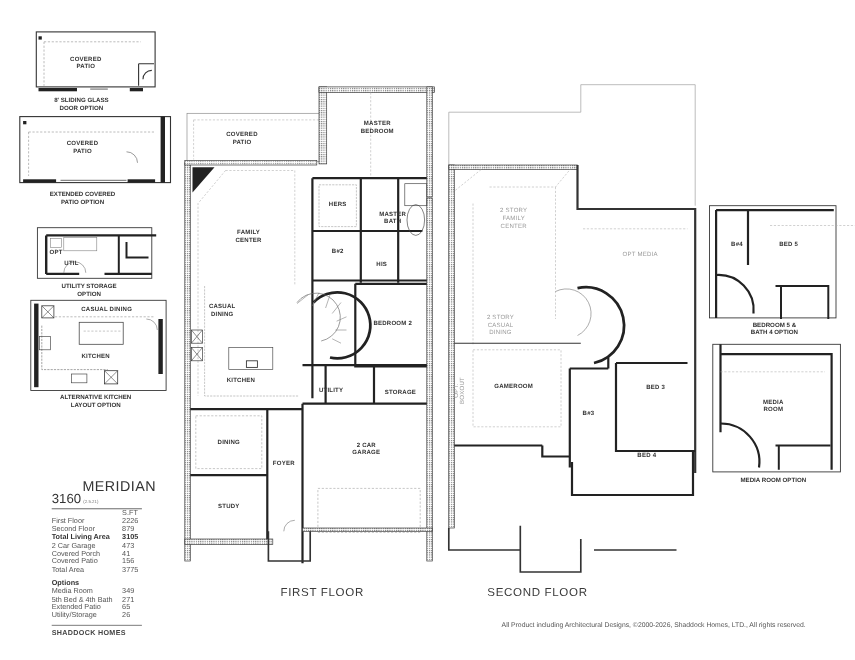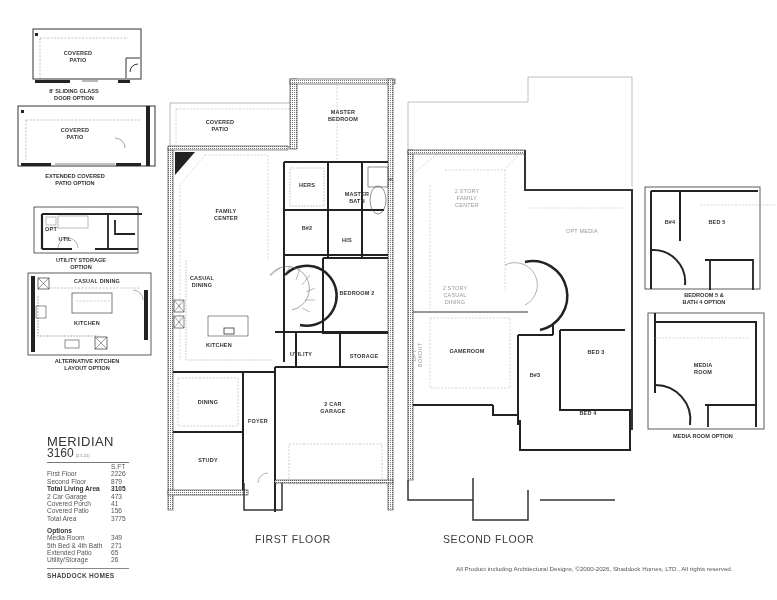--- a/index.html
+++ b/index.html
@@ -3,21 +3,21 @@
 <meta charset="utf-8">
 <style>
   html,body{margin:0;padding:0;background:#fff;}
   body{width:777px;height:600px;position:relative;overflow:hidden;font-family:"Liberation Sans",sans-serif;color:#333;}
   svg{position:absolute;left:0;top:0;}
   .rl{font-family:"Liberation Sans",sans-serif;font-size:5.5px;fill:#333;text-anchor:middle;font-weight:bold;letter-spacing:0.2px;}
   .rl2{font-family:"Liberation Sans",sans-serif;font-size:5.5px;fill:#999;text-anchor:middle;letter-spacing:0.2px;}
   .cap{font-family:"Liberation Sans",sans-serif;font-size:5.6px;fill:#333;text-anchor:middle;font-weight:bold;}
   .floor-title{position:absolute;font-size:10.5px;letter-spacing:0.6px;color:#3a3a3a;}
   #info{position:absolute;left:47px;top:436px;width:82px;font-size:6.6px;color:#555;}
-  #info .name{font-size:13px;letter-spacing:0.4px;color:#333;line-height:12px;}
+  #info .name{font-size:13px;letter-spacing:0.4px;color:#333;line-height:12px;margin-left:28px;}
   #info .num{font-size:12px;color:#333;line-height:11px;border-bottom:1px solid #777;padding-bottom:1px;}
   #info .num small{font-size:4px;color:#777;margin-left:2px;}
   #info .row{display:flex;justify-content:space-between;line-height:7.4px;}
   #info .row span:last-child{width:18px;text-align:left;}
   #info .b{font-weight:bold;color:#333;}
   #info .opts{margin-top:5px;}
   #info .brand{border-top:1px solid #888;margin-top:4px;padding-top:3px;font-size:6.5px;font-weight:bold;color:#444;letter-spacing:0.3px;}
   #copyright{position:absolute;left:456px;top:565px;font-size:6.2px;color:#555;white-space:nowrap;}
 </style>
 </head>

